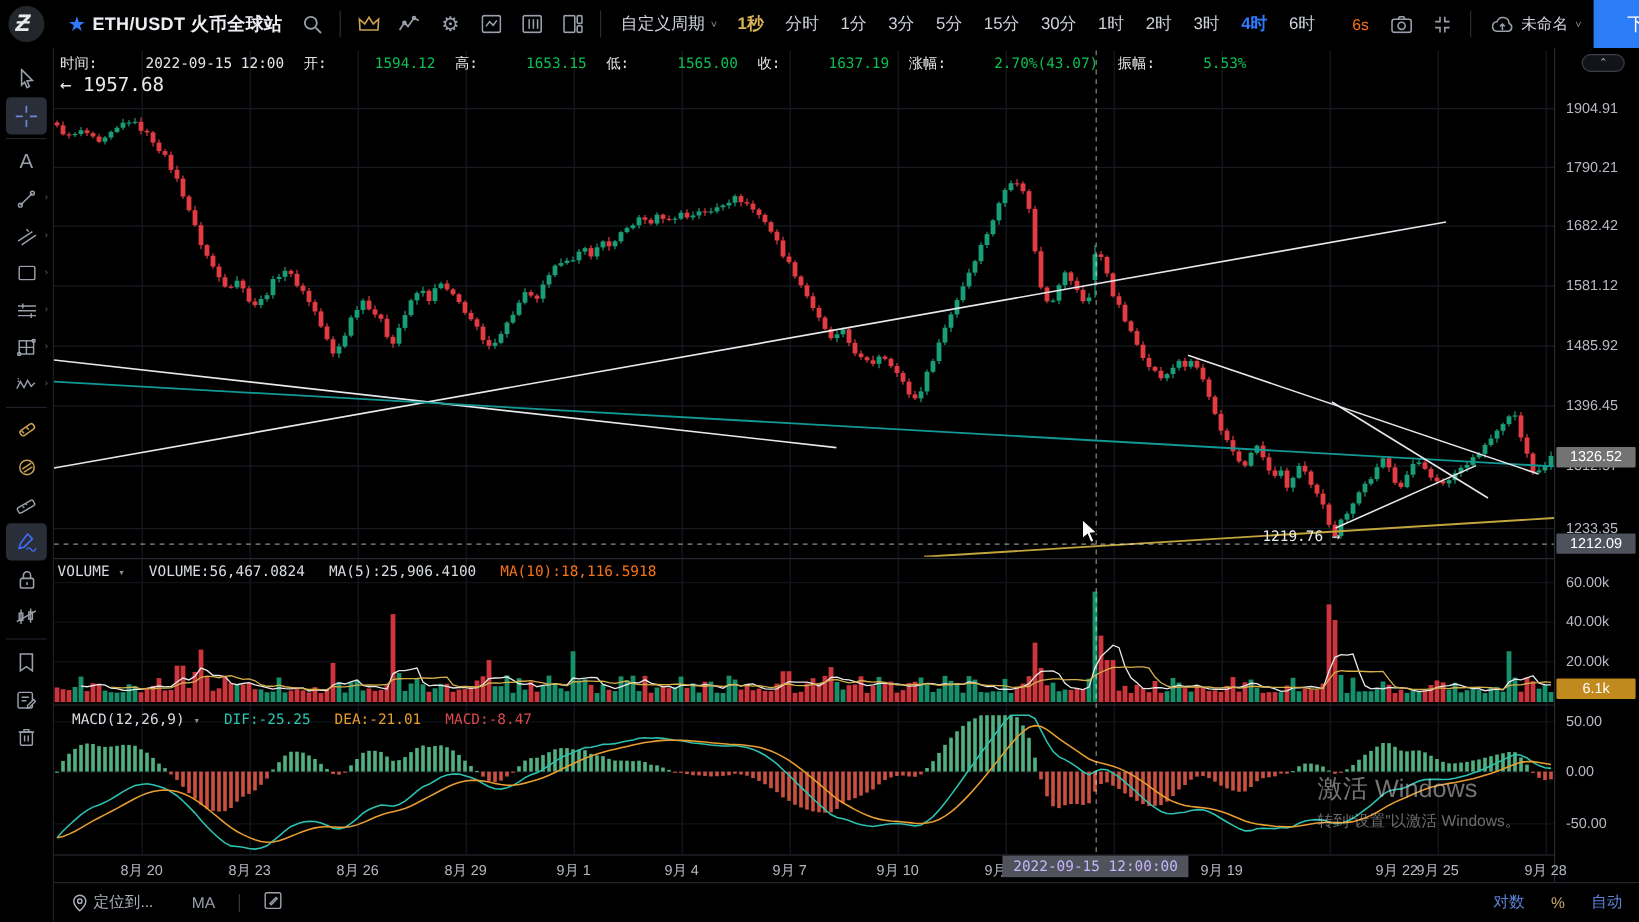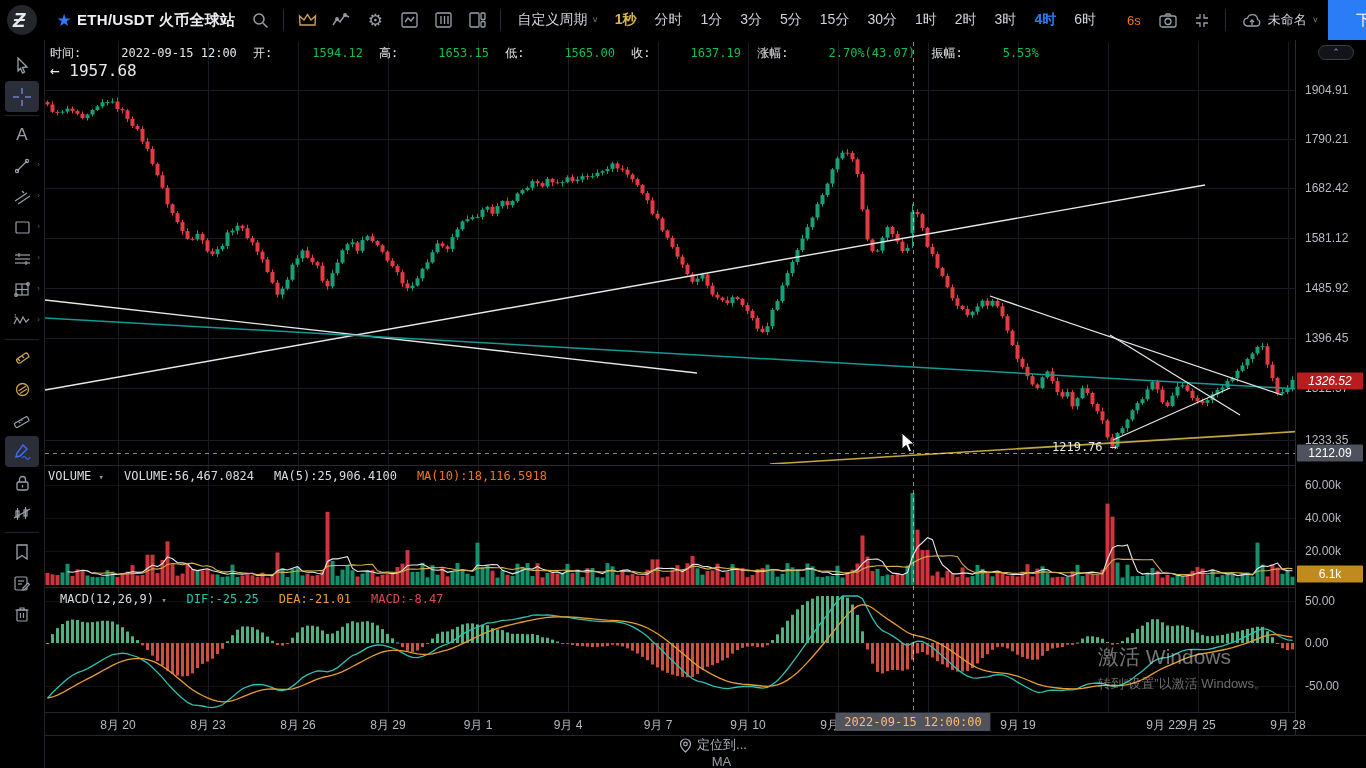--- a/index.html
+++ b/index.html
@@ -75,26 +75,26 @@
     line-height:13px; cursor:pointer; }
   #trend-label { position:absolute; left:1052px; top:440px; font-family:"DejaVu Sans Mono", monospace;
     font-size:12px; color:#e8eaed; z-index:5; }
 
   
   #time-axis { position:absolute; left:45px; top:712px; width:1250px; height:23px; background:#000;
     border-top:1px solid #23272f; z-index:4; cursor:ew-resize; }
   .xtick { position:absolute; top:4px; transform:translateX(-50%); font-size:12px; color:#b7bac3;
     white-space:nowrap; }
   #time-tooltip { position:absolute; left:913px; top:713px; transform:translateX(-50%);
-    background:#50535b; color:#fdba74; font-size:12px; padding:2px 9px; z-index:6; white-space:nowrap;
+    background:#50535b; color:#c4b5fd; font-size:12px; padding:2px 9px; z-index:6; white-space:nowrap;
     font-family:"DejaVu Sans Mono", monospace; }
 
   
   #bottombar { position:absolute; left:45px; top:735px; width:1321px; height:33px; background:#000;
-    border-top:1px solid #23272f; display:flex; align-items:center; font-size:13px; z-index:5;flex-direction:column; }
+    border-top:1px solid #23272f; display:flex; align-items:center; font-size:13px; z-index:5; }
   #locate { display:flex; align-items:center; gap:5px; color:#aab0bb; margin-left:15px; cursor:pointer; }
   #ma-btn { color:#9aa0ab; margin-left:32px; cursor:pointer; }
   .bb-div { width:1px; height:15px; background:#33383f; margin:0 20px; }
   #edit-ico { color:#9aa0ab; cursor:pointer; }
   #bb-right { margin-left:auto; display:flex; align-items:center; gap:22px; margin-right:14px; }
   #log-btn,#auto-btn { color:#5b82d6; cursor:pointer; }
   #pct-btn { color:#c9a86a; cursor:pointer; }
 
   #chart-svg { position:absolute; left:0; top:40px; z-index:1; }
   #cursor { position:absolute; left:0; top:0; z-index:9; pointer-events:none; }
@@ -1447,21 +1447,21 @@
         <div class="ytick" style="top: 248px;">1485.92</div>
         <div class="ytick" style="top: 298px;">1396.45</div>
         <div class="ytick" style="top: 348px;">1312.57</div>
         <div class="ytick" style="top: 400px;">1233.35</div>
         <div class="ytick" style="top: 445px;">60.00k</div>
         <div class="ytick" style="top: 478px;">40.00k</div>
         <div class="ytick" style="top: 511px;">20.00k</div>
         <div class="ytick" style="top: 561px;">50.00</div>
         <div class="ytick" style="top: 603px;">0.00</div>
         <div class="ytick" style="top: 646px;">-50.00</div>
-        <div class="badge" style="top: 341px; background: #b91c1c; font-style: italic;">1326.52</div>
+        <div class="badge" style="top: 341px; background: #737373;">1326.52</div>
         <div class="badge" style="top: 413px; background: rgb(77, 82, 92);">1212.09</div>
         <div class="badge" style="top: 534px; background: rgb(192, 138, 30);">6.1k</div>
       </div>
   </div>
 
   <div id="time-axis">
       <div id="xticks">
         <div class="xtick" style="left: 73px;">8月 20</div>
         <div class="xtick" style="left: 163px;">8月 23</div>
         <div class="xtick" style="left: 253px;">8月 26</div>

